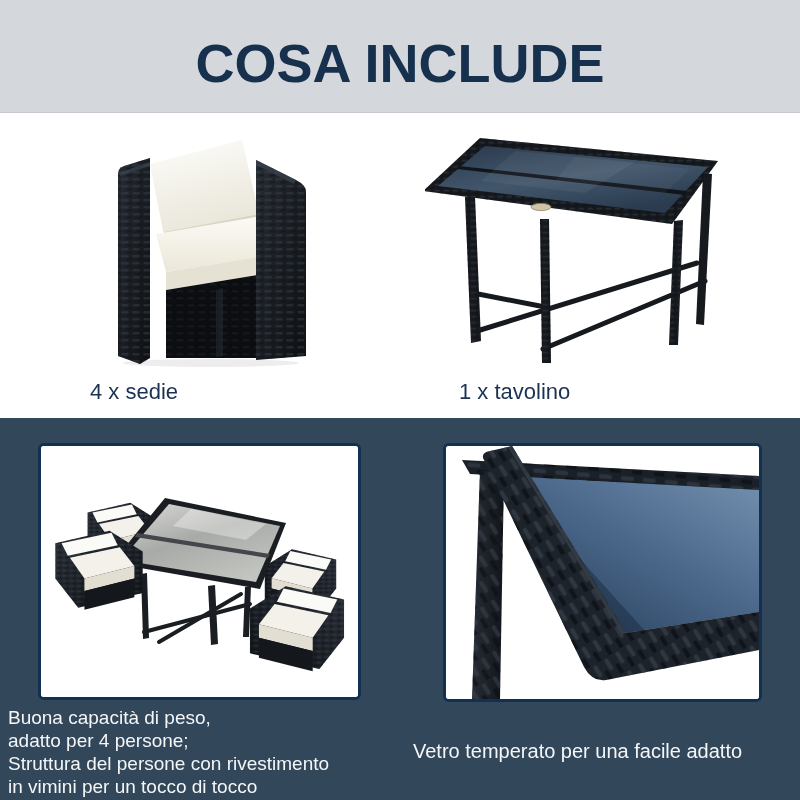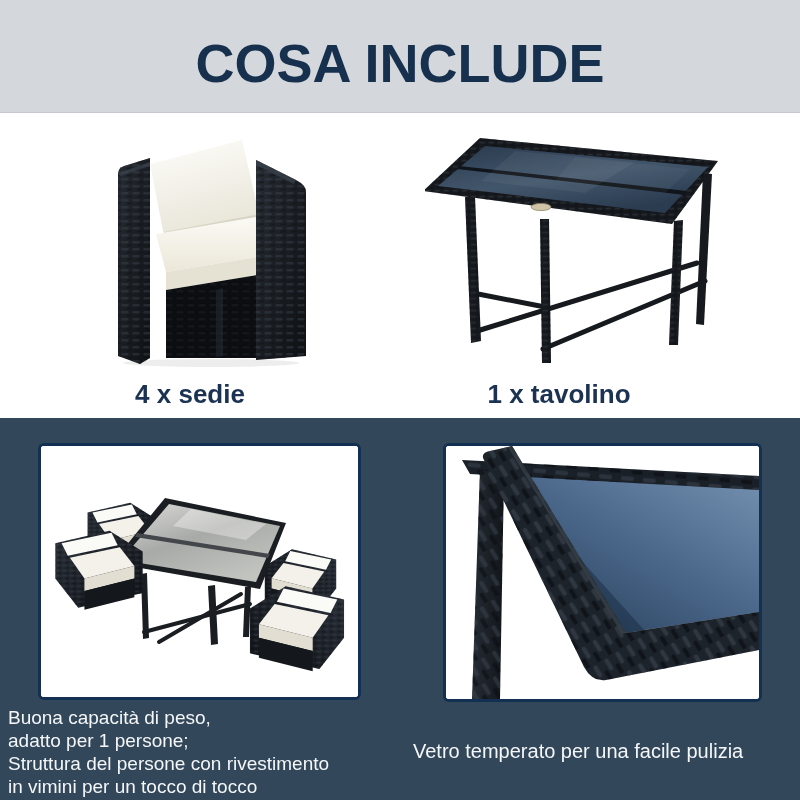--- a/index.html
+++ b/index.html
@@ -18,22 +18,22 @@
     color:var(--title,#16304e);
   }
   .included{
     position:relative;height:305px;background:#ffffff;
   }
   .fig{position:absolute;margin:0;padding:0;}
   .fig svg{display:block;}
   .fig-chair{left:110px;top:15px;width:202px;height:239px;}
   .fig-table{left:425px;top:22px;width:300px;height:230px;}
   .prod-label{
-    position:absolute;top:266px;width:200px;text-align:center;
-    font-size:26px;font-weight:700;color:var(--label,#1b3252);
+    position:absolute;top:266px;width:200px;text-align:left;
+    font-size:22px;font-weight:400;color:var(--label,#1b3252);
   }
   .prod-label.chair{left:90px;}
   .prod-label.table{left:459px;}
   .features{
     position:relative;height:382px;background:var(--section_bg,#324759);
   }
   .card{
     position:absolute;background:#ffffff;
     border:3px solid var(--card_border,#133052);border-radius:6px;
     overflow:hidden;
@@ -237,21 +237,21 @@
         <path d="M34,24 L58,28 L54,253 L26,253 Z" fill="url(#wvB)" opacity="0.85"></path>
 
         <path d="M38,14 Q34,7 44,5 L66,0 L180,187 L313,166 L313,204 L160,234 Q146,236 138,221 Z" fill="#1d232b"></path>
         <path d="M38,14 Q34,7 44,5 L66,0 L180,187 L313,166 L313,204 L160,234 Q146,236 138,221 Z" fill="url(#wvB)"></path>
         <path d="M66,0 L180,187 L176,188 L62,1 Z" fill="#48515e" opacity="0.5"></path>
       </svg>
     </div>
 
     <p class="caption caption-left">
       <span>Buona capacità di peso,</span><br>
-      <span>adatto per 1 persone;</span><br>
+      <span>adatto per 4 persone;</span><br>
       <span>Struttura del persone con rivestimento</span><br>
       <span>in vimini per un tocco di tocco</span>
     </p>
 
-    <p class="caption caption-right">Vetro temperato per una facile pulizia</p>
+    <p class="caption caption-right">Vetro temperato per una facile adatto</p>
   </section>
 
 </div>
 
 </body></html>

